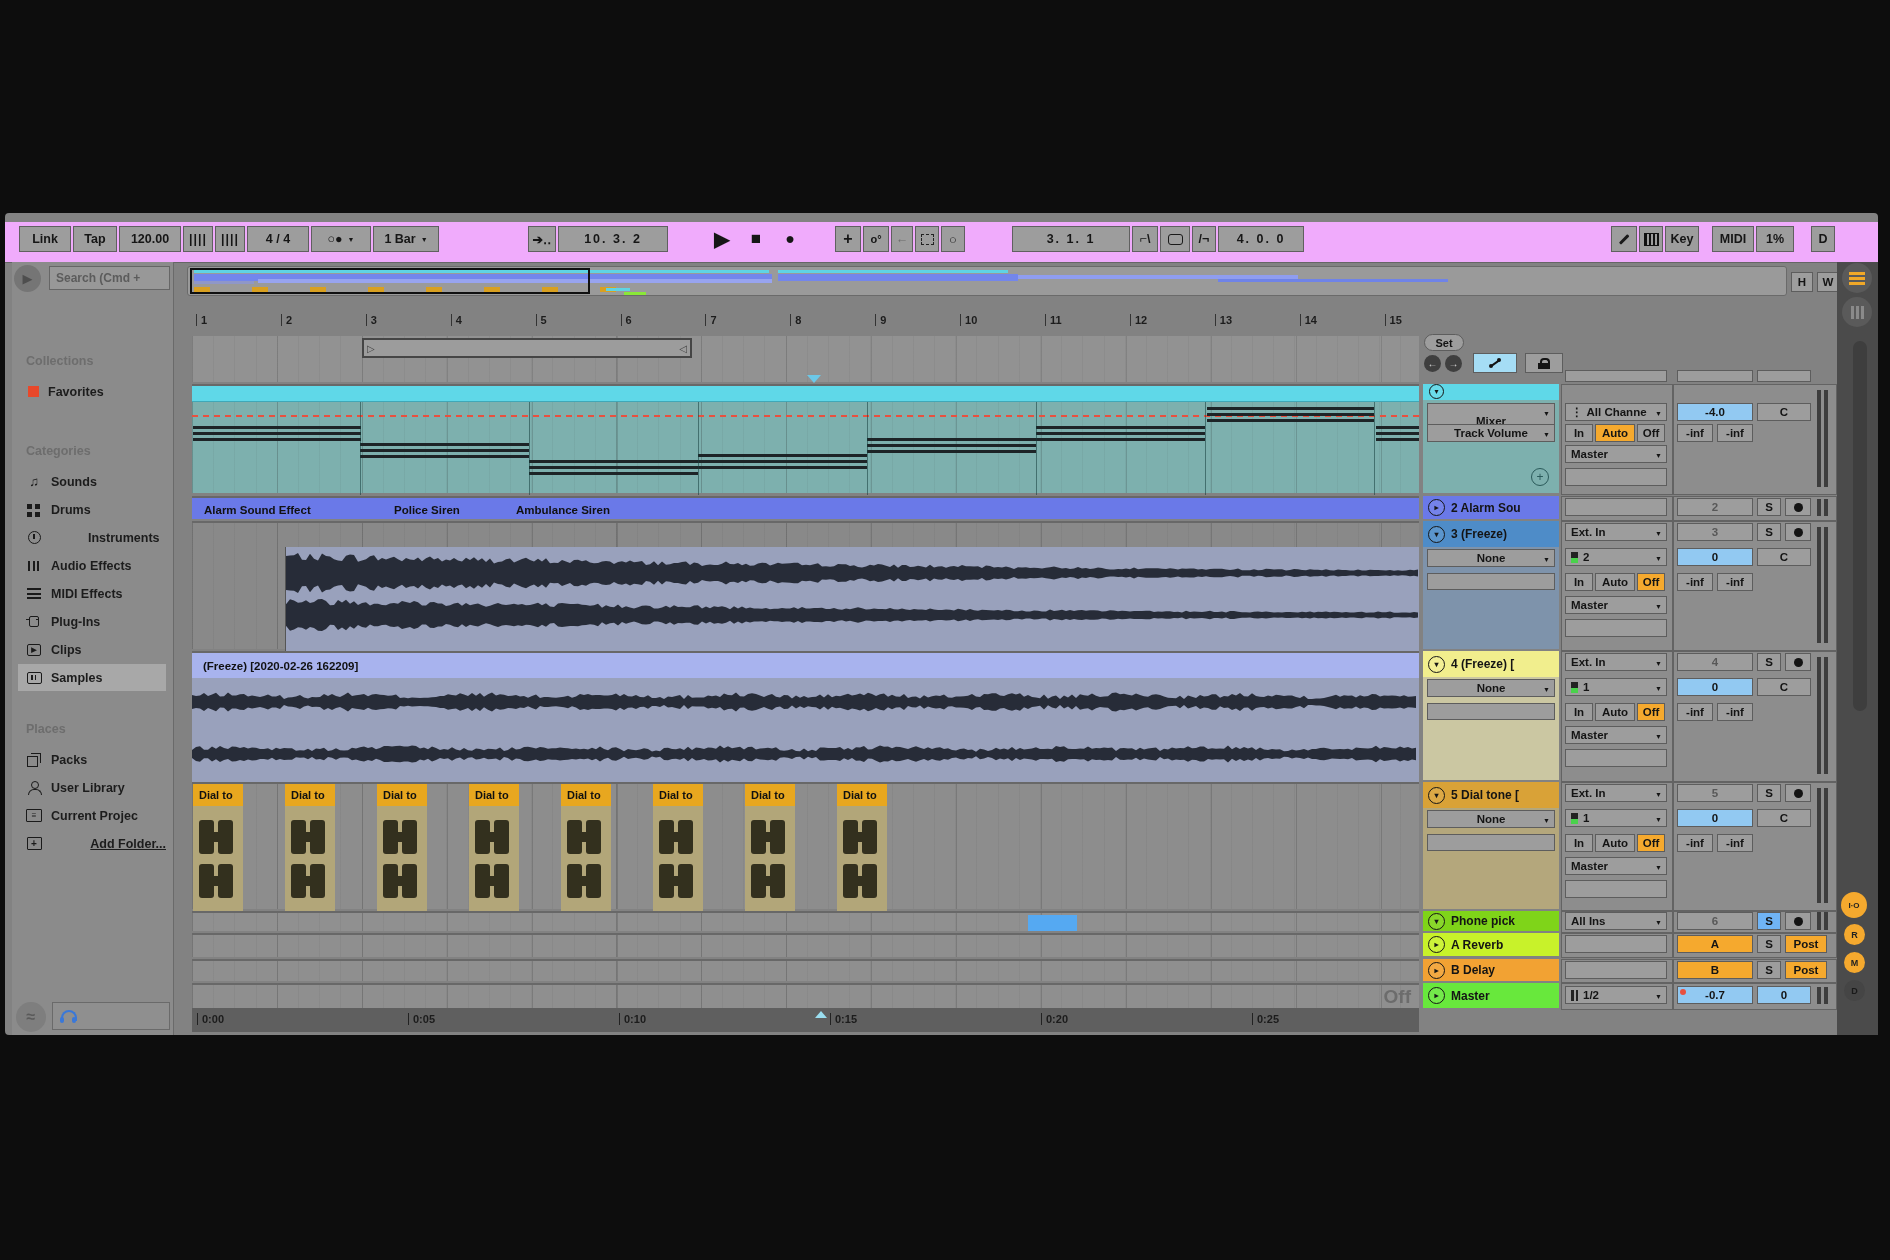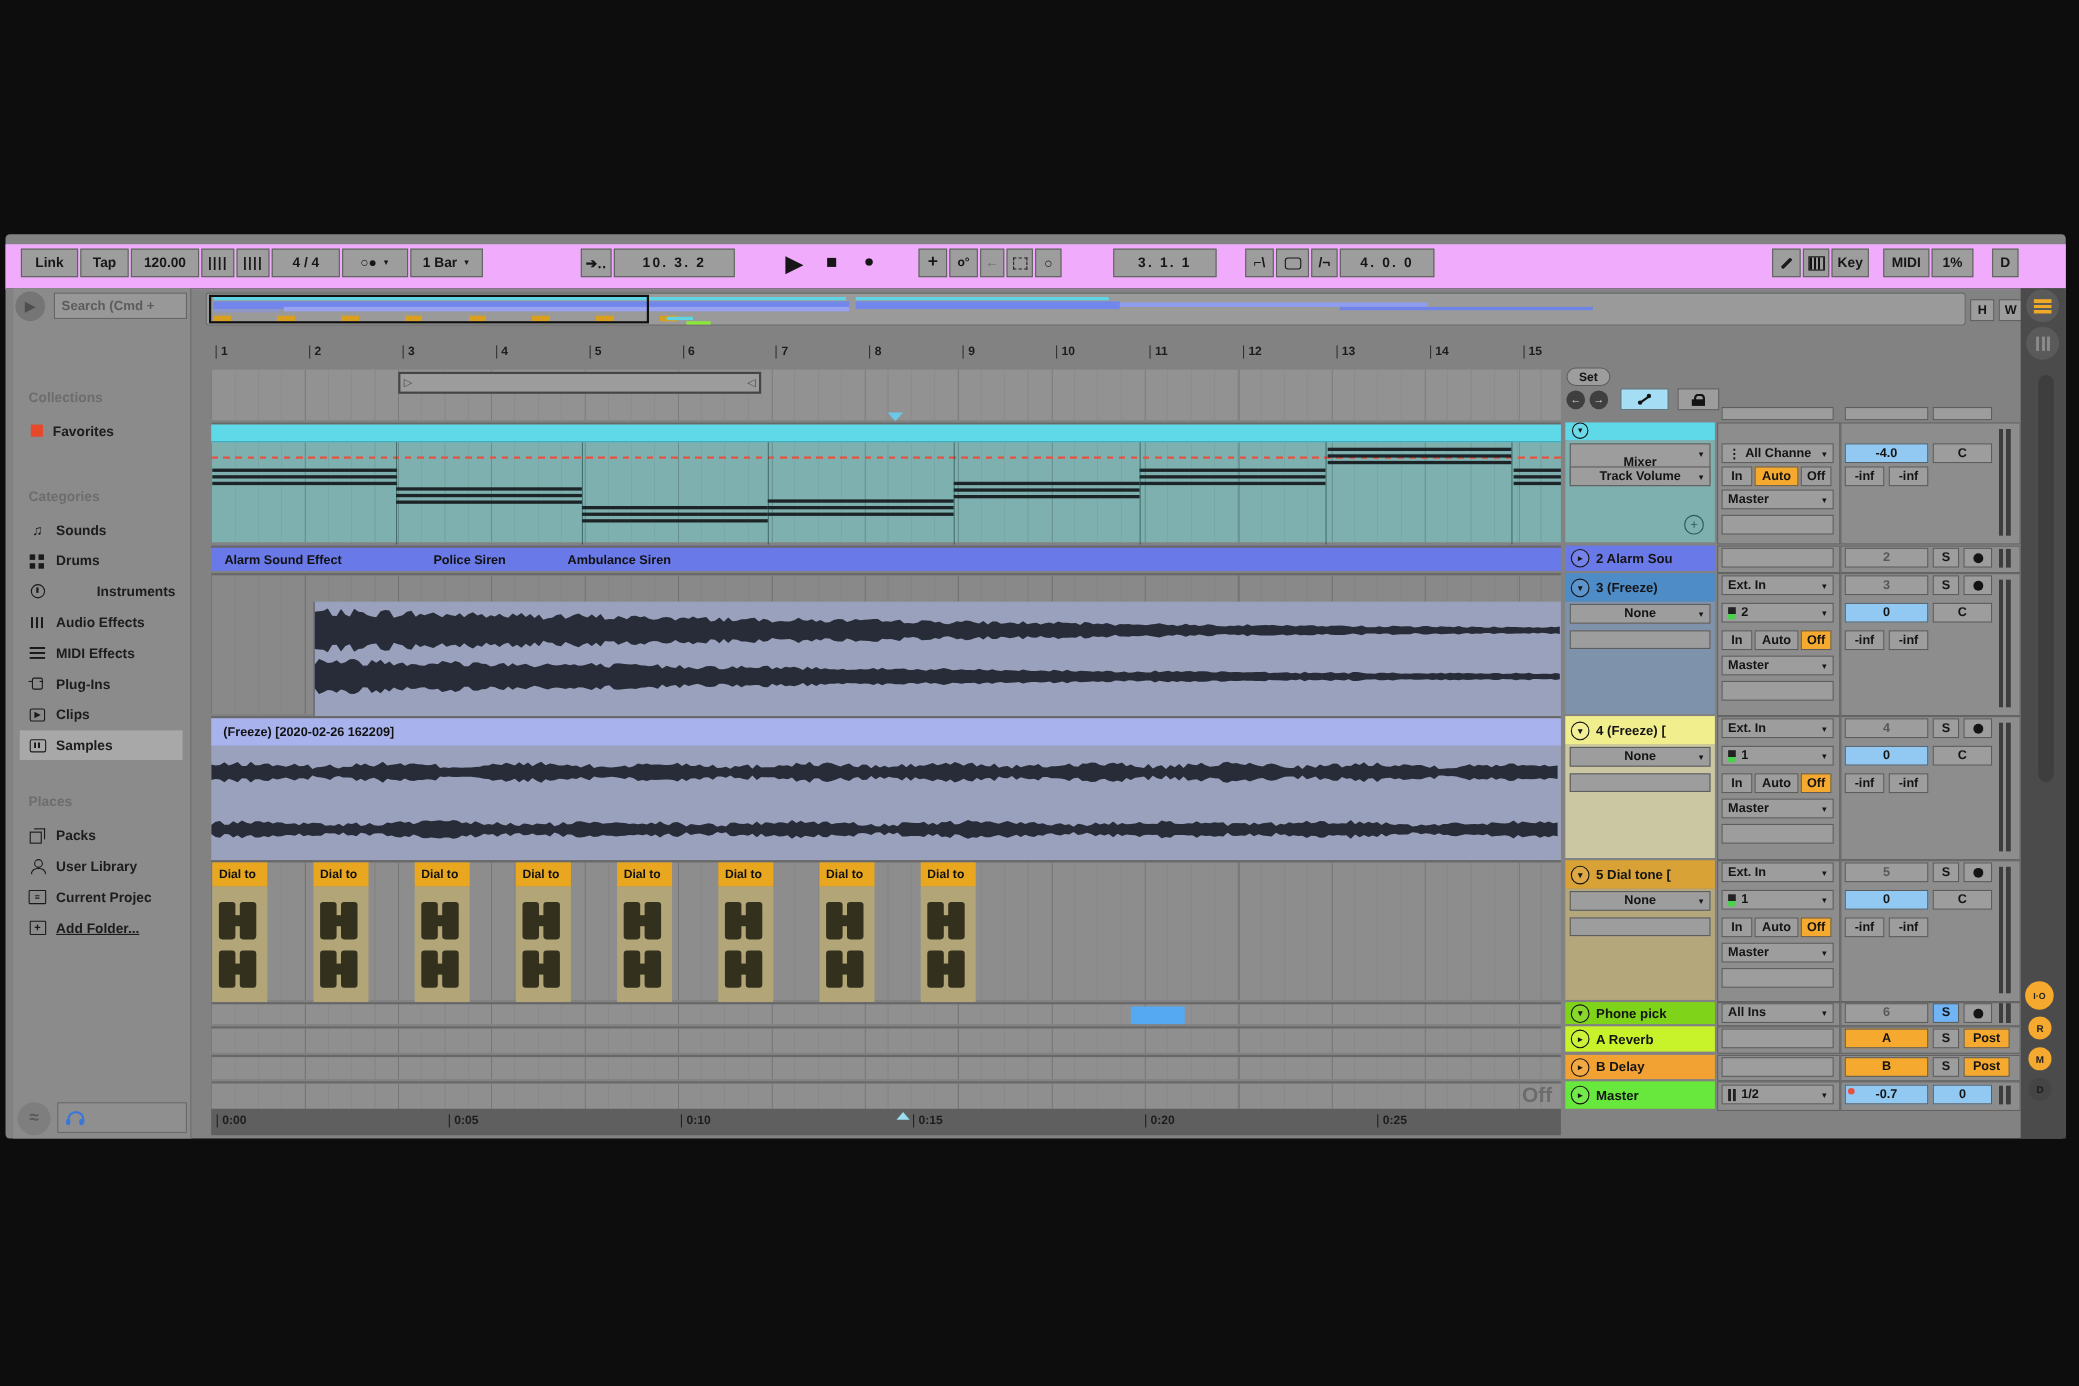--- a/index.html
+++ b/index.html
@@ -26,21 +26,21 @@
   .circ{width:15px;height:15px;border:1.5px solid #161616;border-radius:50%;display:flex;align-items:center;
         justify-content:center;font-size:8px;flex:none;color:#161616;background:rgba(255,255,255,0.08);}
   .thead{position:absolute;display:flex;align-items:center;gap:6px;padding-left:5px;font-size:12px;font-weight:700;
          color:#141414;box-sizing:border-box;overflow:hidden;white-space:nowrap;}
   
   .browser{position:absolute;left:7px;top:49px;width:161px;height:773px;background:#8b8b8b;border-right:1px solid #6a6a6a;}
   .b-sec{position:absolute;left:14px;font-size:12.5px;font-weight:700;color:#6d6d6d;}
   .b-item{position:absolute;left:6px;width:148px;height:27px;display:flex;align-items:center;gap:9px;padding-left:8px;
           font-size:12.5px;font-weight:700;color:#1c1c1c;box-sizing:border-box;}
   .b-item.sel{background:#a8a8a8;}
-  .b-item.und{text-decoration:underline;}
+  .b-item.und{text-decoration:underline;justify-content:space-between;}
   .ic{width:16px;height:14px;position:relative;flex:none;display:flex;align-items:center;justify-content:center;color:#1a1a1a;}
   .ic-favorites{width:11px;height:11px;background:#e8482a;margin-left:2px;}
   .ic-sounds::before{content:"♫";font-size:13px;}
   .ic-drums::before{content:"";position:absolute;left:1px;top:1px;width:5px;height:5px;background:#1a1a1a;
       box-shadow:8px 0 #1a1a1a,0 8px #1a1a1a,8px 8px #1a1a1a;}
   .ic-instruments::before{content:"";width:11px;height:11px;border:1.5px solid #1a1a1a;border-radius:50%;}
   .ic-instruments::after{content:"";position:absolute;left:7px;top:3px;width:1.5px;height:5px;background:#1a1a1a;}
   .ic-audio-effects::before{content:"";width:13px;height:10px;
       background:repeating-linear-gradient(90deg,#1a1a1a 0 2px,rgba(0,0,0,0) 2px 4.5px);}
   .ic-midi-effects::before{content:"";width:14px;height:11px;
@@ -113,21 +113,21 @@
     <div class="tb" style="left:886px;width:22px;color:#6a6a6a">
           <span>←</span>
         </div>
     <div class="tb" style="left:910px;width:24px">
           <span style="width:11px;height:9px;border:1px dashed #222;display:block"></span>
         </div>
     <div class="tb" style="left:936px;width:24px;font-size:13px">
           <span>○</span>
         </div>
 
-    <div class="tb" style="left:1007px;width:94px;letter-spacing:2px">3. 1. 1</div>
+    <div class="tb" style="left:1007px;width:118px;letter-spacing:2px">3. 1. 1</div>
     <div class="tb" style="left:1127px;width:26px">
           <span>⌐\</span>
         </div>
     <div class="tb" style="left:1155px;width:30px">
           <span style="width:13px;height:9px;border:1.5px solid #1a1a1a;border-radius:3px;display:block"></span>
         </div>
     <div class="tb" style="left:1187px;width:24px">
           <span>/¬</span>
         </div>
     <div class="tb" style="left:1213px;width:86px;letter-spacing:2px">4. 0. 0</div>

